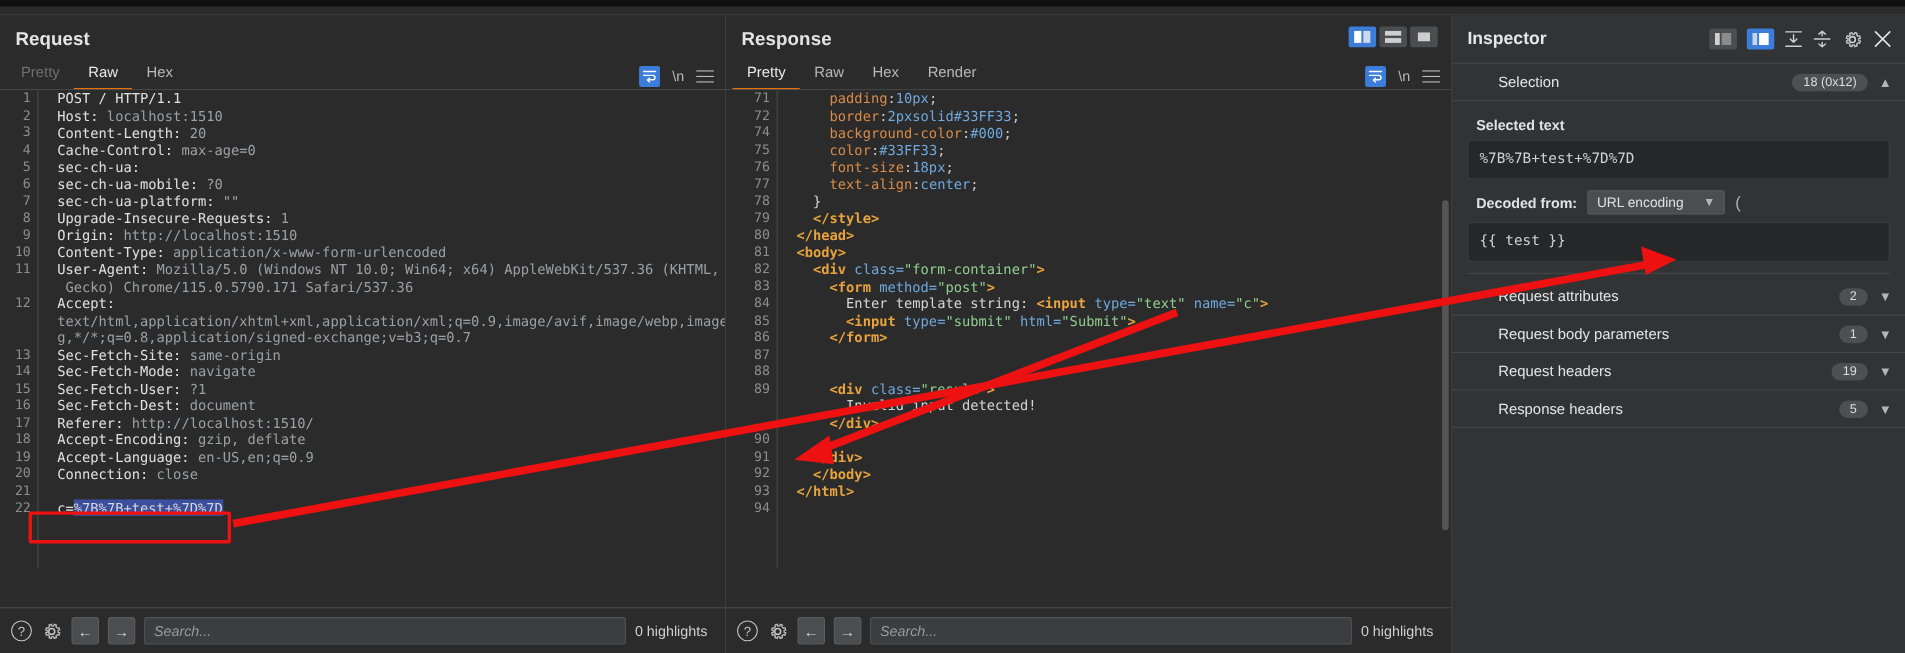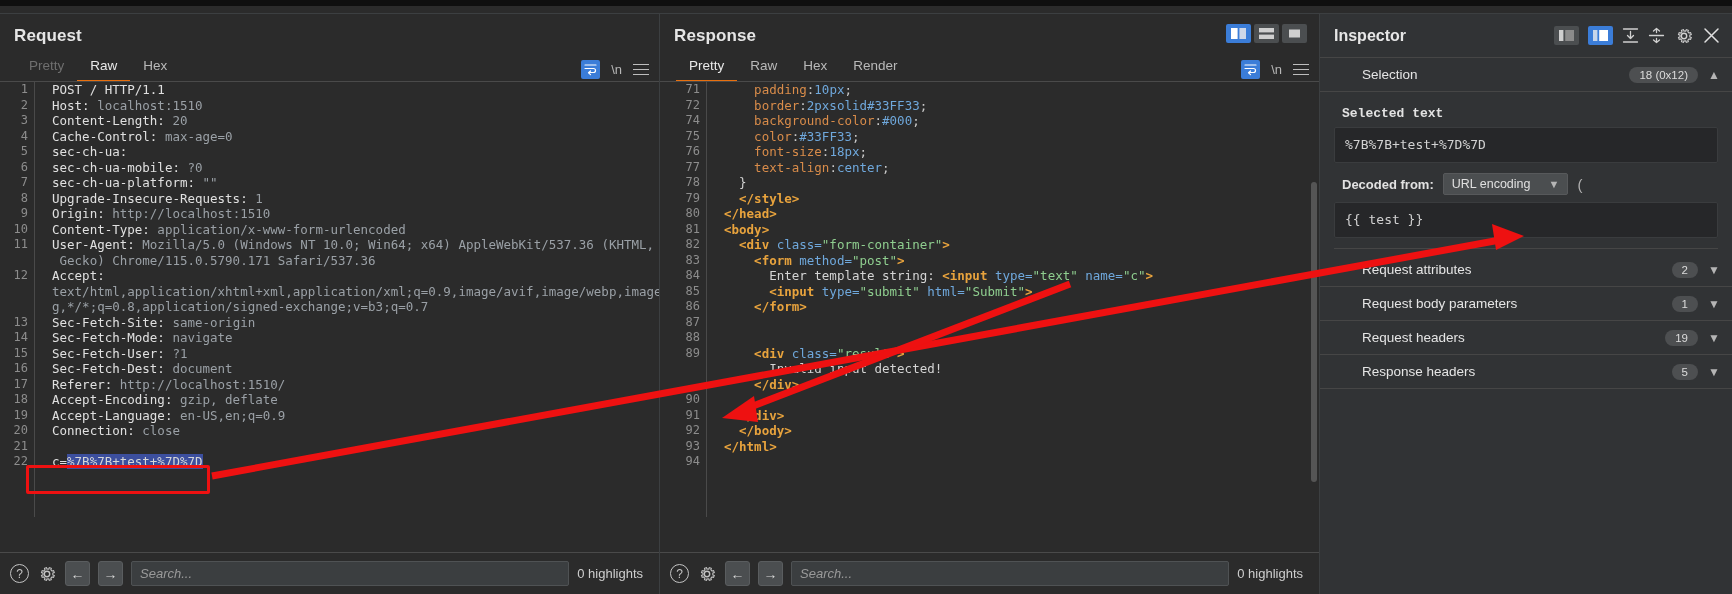--- a/index.html
+++ b/index.html
@@ -22,21 +22,21 @@
   .pane-request { width:660px; border-right:1px solid #3c3f41; }
   .pane-response { width:660px; border-right:1px solid #3c3f41; }
   .pane-inspector { width:412px; background:#313335; }
 
   .pane-title {
     font-size:17px; font-weight:bold; color:#e5e5e5;
     padding:12px 0 8px 14px; letter-spacing:.1px;
   }
 
   
-  .tabbar { position:relative; display:flex; align-items:flex-start; height:28px; padding-left:16px; }
+  .tabbar { position:relative; display:flex; align-items:flex-start; height:28px; padding-left:6px; }
   .tab {
     font-size:13.5px; color:#b9b9b9; padding:4px 13px 7px 13px;
     border-bottom:2px solid transparent; cursor:pointer; white-space:nowrap;
   }
   .tab.disabled { color:#6f6f6f; }
   .tab.active { color:#e9e9e9; border-bottom-color:#e8700f; }
 
   .tabbar-right { position:absolute; right:10px; bottom:3px; display:flex; align-items:center; gap:11px; }
   .icon-btn { display:flex; align-items:center; justify-content:center; cursor:pointer; }
   .blue-sq {
@@ -133,21 +133,21 @@
     border-bottom:1px solid #464646; cursor:pointer;
   }
   .insp-row-label { font-size:13.5px; color:#e5e5e5; margin-right:auto;margin-left:28px; }
   .badge {
     background:#4d4f51; color:#dcdcdc; font-size:11.5px; border-radius:9px;
     padding:2px 10px; margin-right:10px; white-space:nowrap;
   }
   .chev { color:#b5b5b5; font-size:12px; width:12px; text-align:center; }
 
   .insp-block { padding:8px 14px 4px 14px; }
-  .sub-label { font-size:13px; font-weight:bold; color:#e2e2e2; padding:6px 2px 6px 8px;font-family:Liberation Mono, monospace; }
+  .sub-label { font-size:13px; font-weight:bold; color:#e2e2e2; padding:6px 2px 6px 8px; }
   .value-box {
     background:#262729; border:1px solid #3a3c3e; border-radius:2px;
     padding:9px 10px; color:#d2d2d2; font-size:13px;
     font-family:"DejaVu Sans Mono", monospace; min-height:36px;
   }
   .decoded-row { display:flex; align-items:center; gap:9px; padding:10px 2px 7px 8px; }
   .decoded-label { font-size:13px; font-weight:bold; color:#e2e2e2; }
   .combo {
     background:#4b4e50; border:1px solid #57595b; border-radius:2px;
     color:#e0e0e0; font-size:12.5px; padding:3px 8px; display:flex; align-items:center; gap:18px;

